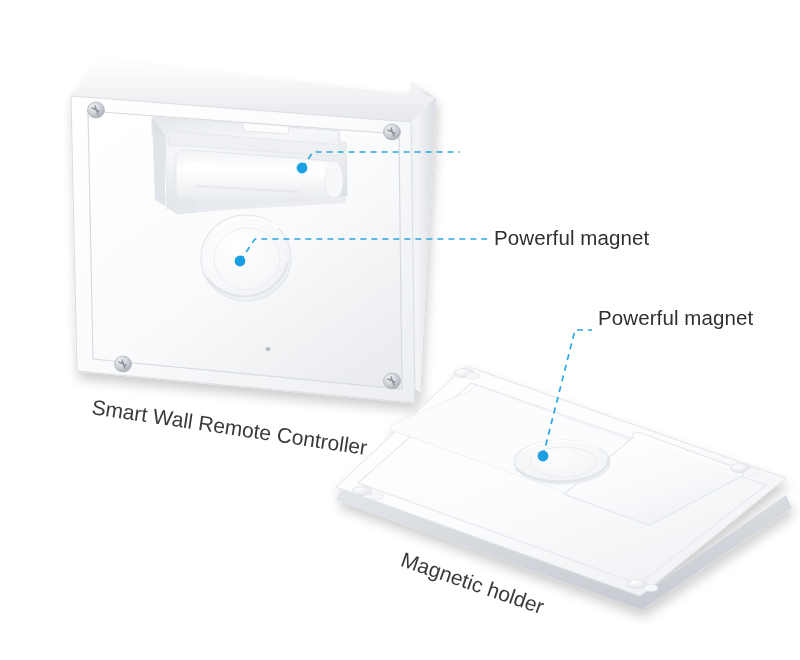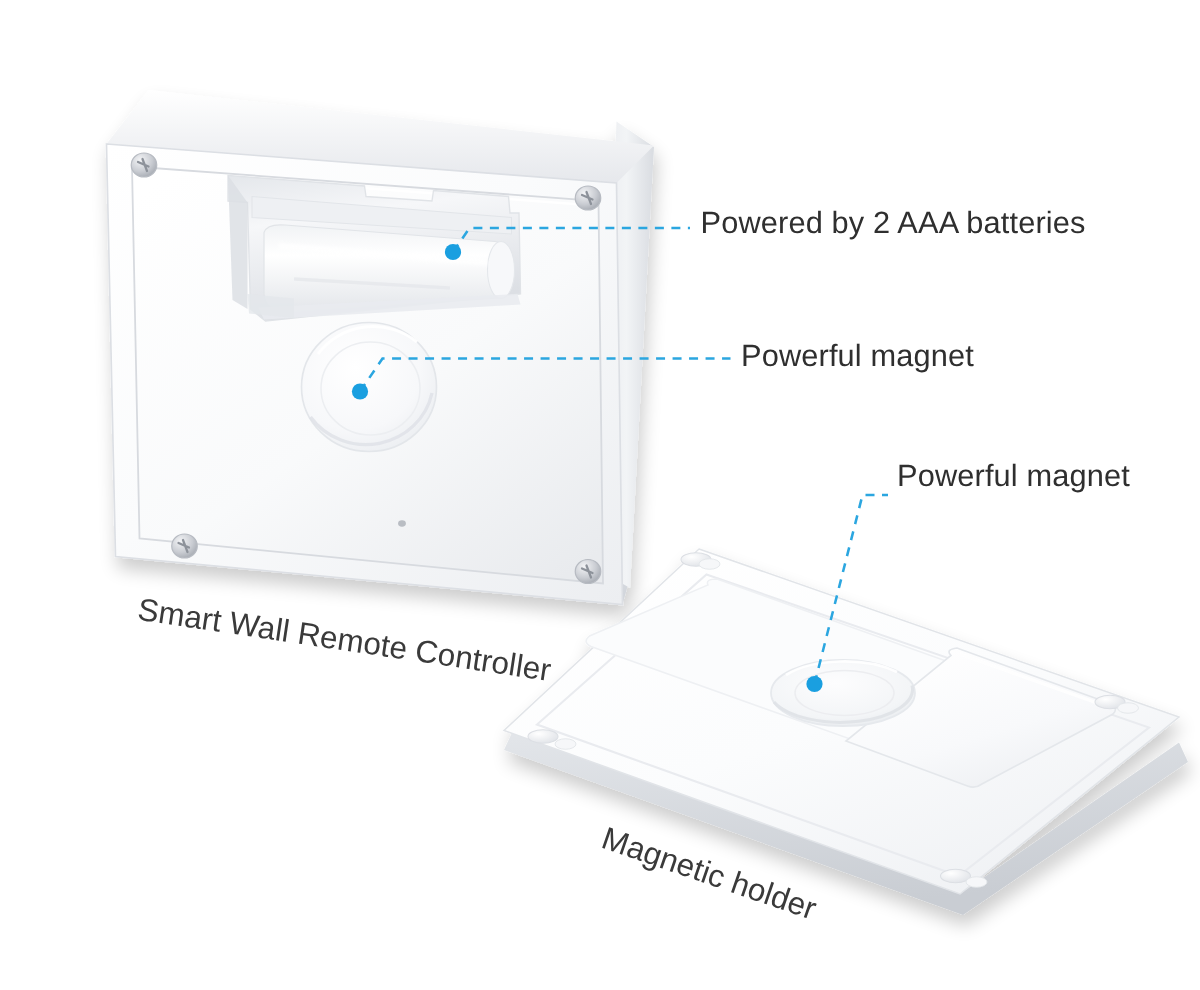--- a/index.html
+++ b/index.html
@@ -256,21 +256,20 @@
       <path d="M 240,261 L 255,239 L 487,239"></path>
       <path d="M 543,456 L 575,330 L 592,330"></path>
     </g>
     <g>
       <circle cx="302" cy="168" r="5.4" fill="#1a9fe0"></circle>
       <circle cx="240" cy="261" r="5.4" fill="#1a9fe0"></circle>
       <circle cx="543" cy="456" r="5.4" fill="#1a9fe0"></circle>
     </g>
   </svg>
 
-  <div class="callout-text" id="label-batteries">Powered by 2 AAA batteries</div>
 
   <div class="callout-text" id="label-magnet-controller">Powerful magnet</div>
 
   <div class="callout-text" id="label-magnet-holder">Powerful magnet</div>
 
   <div class="caption" id="caption-controller">Smart Wall Remote Controller</div>
 
   <div class="caption" id="caption-holder">Magnetic holder</div>
 
 </div>

